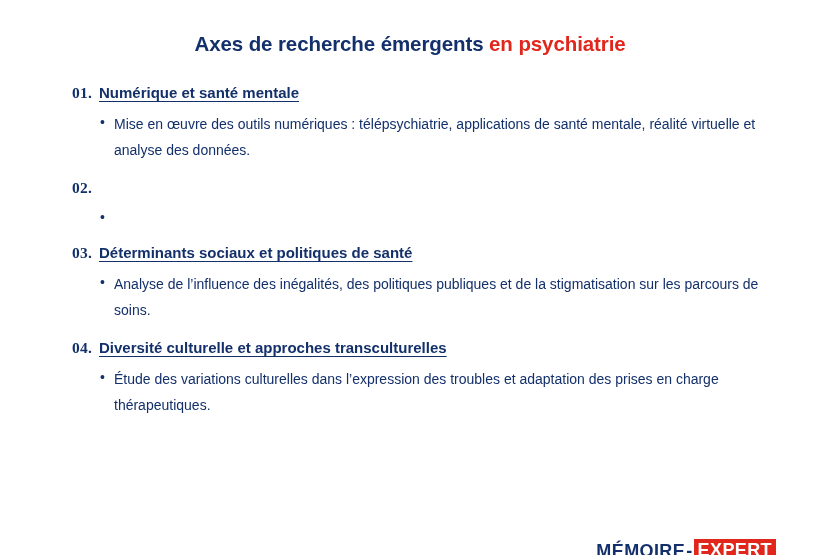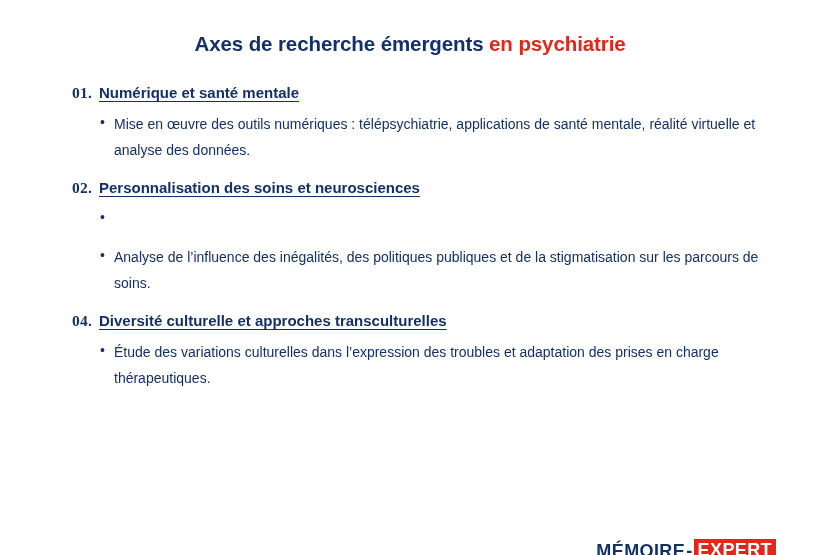--- a/index.html
+++ b/index.html
@@ -118,28 +118,31 @@
       </div>
       <div class="bullet-row">
         <span class="bullet-dot">•</span>
         <span class="bullet-text">Mise en œuvre des outils numériques : télépsychiatrie, applications de santé mentale, réalité virtuelle et analyse des données.</span>
       </div>
     </div>
 
     <div class="item">
       <div class="item-head">
         <span class="num">02.</span>
-        <span class="heading">Personnalisation des soins et neurosciences</span>
       </div>
       <div class="bullet-row">
         <span class="bullet-dot">•</span>
       </div>
     </div>
 
     <div class="item">
+      <div class="item-head">
+        <span class="num">03.</span>
+        <span class="heading">Déterminants sociaux et politiques de santé</span>
+      </div>
       <div class="bullet-row">
         <span class="bullet-dot">•</span>
         <span class="bullet-text">Analyse de l’influence des inégalités, des politiques publiques et de la stigmatisation sur les parcours de soins.</span>
       </div>
     </div>
 
     <div class="item">
       <div class="item-head">
         <span class="num">04.</span>
         <span class="heading">Diversité culturelle et approches transculturelles</span>

